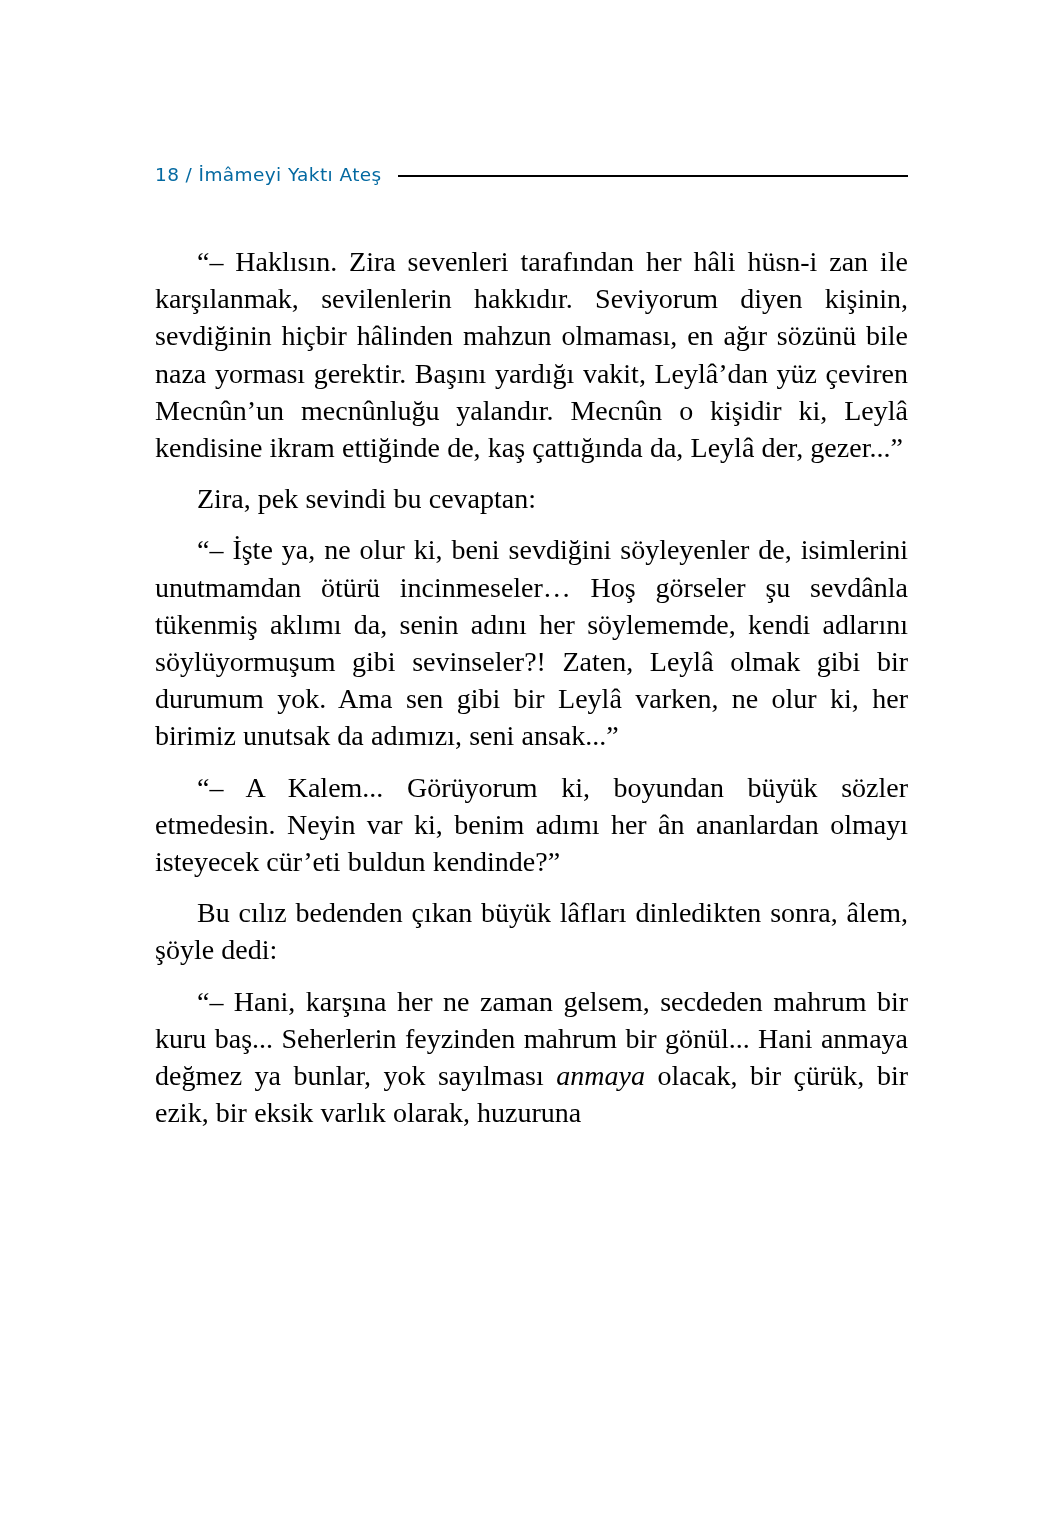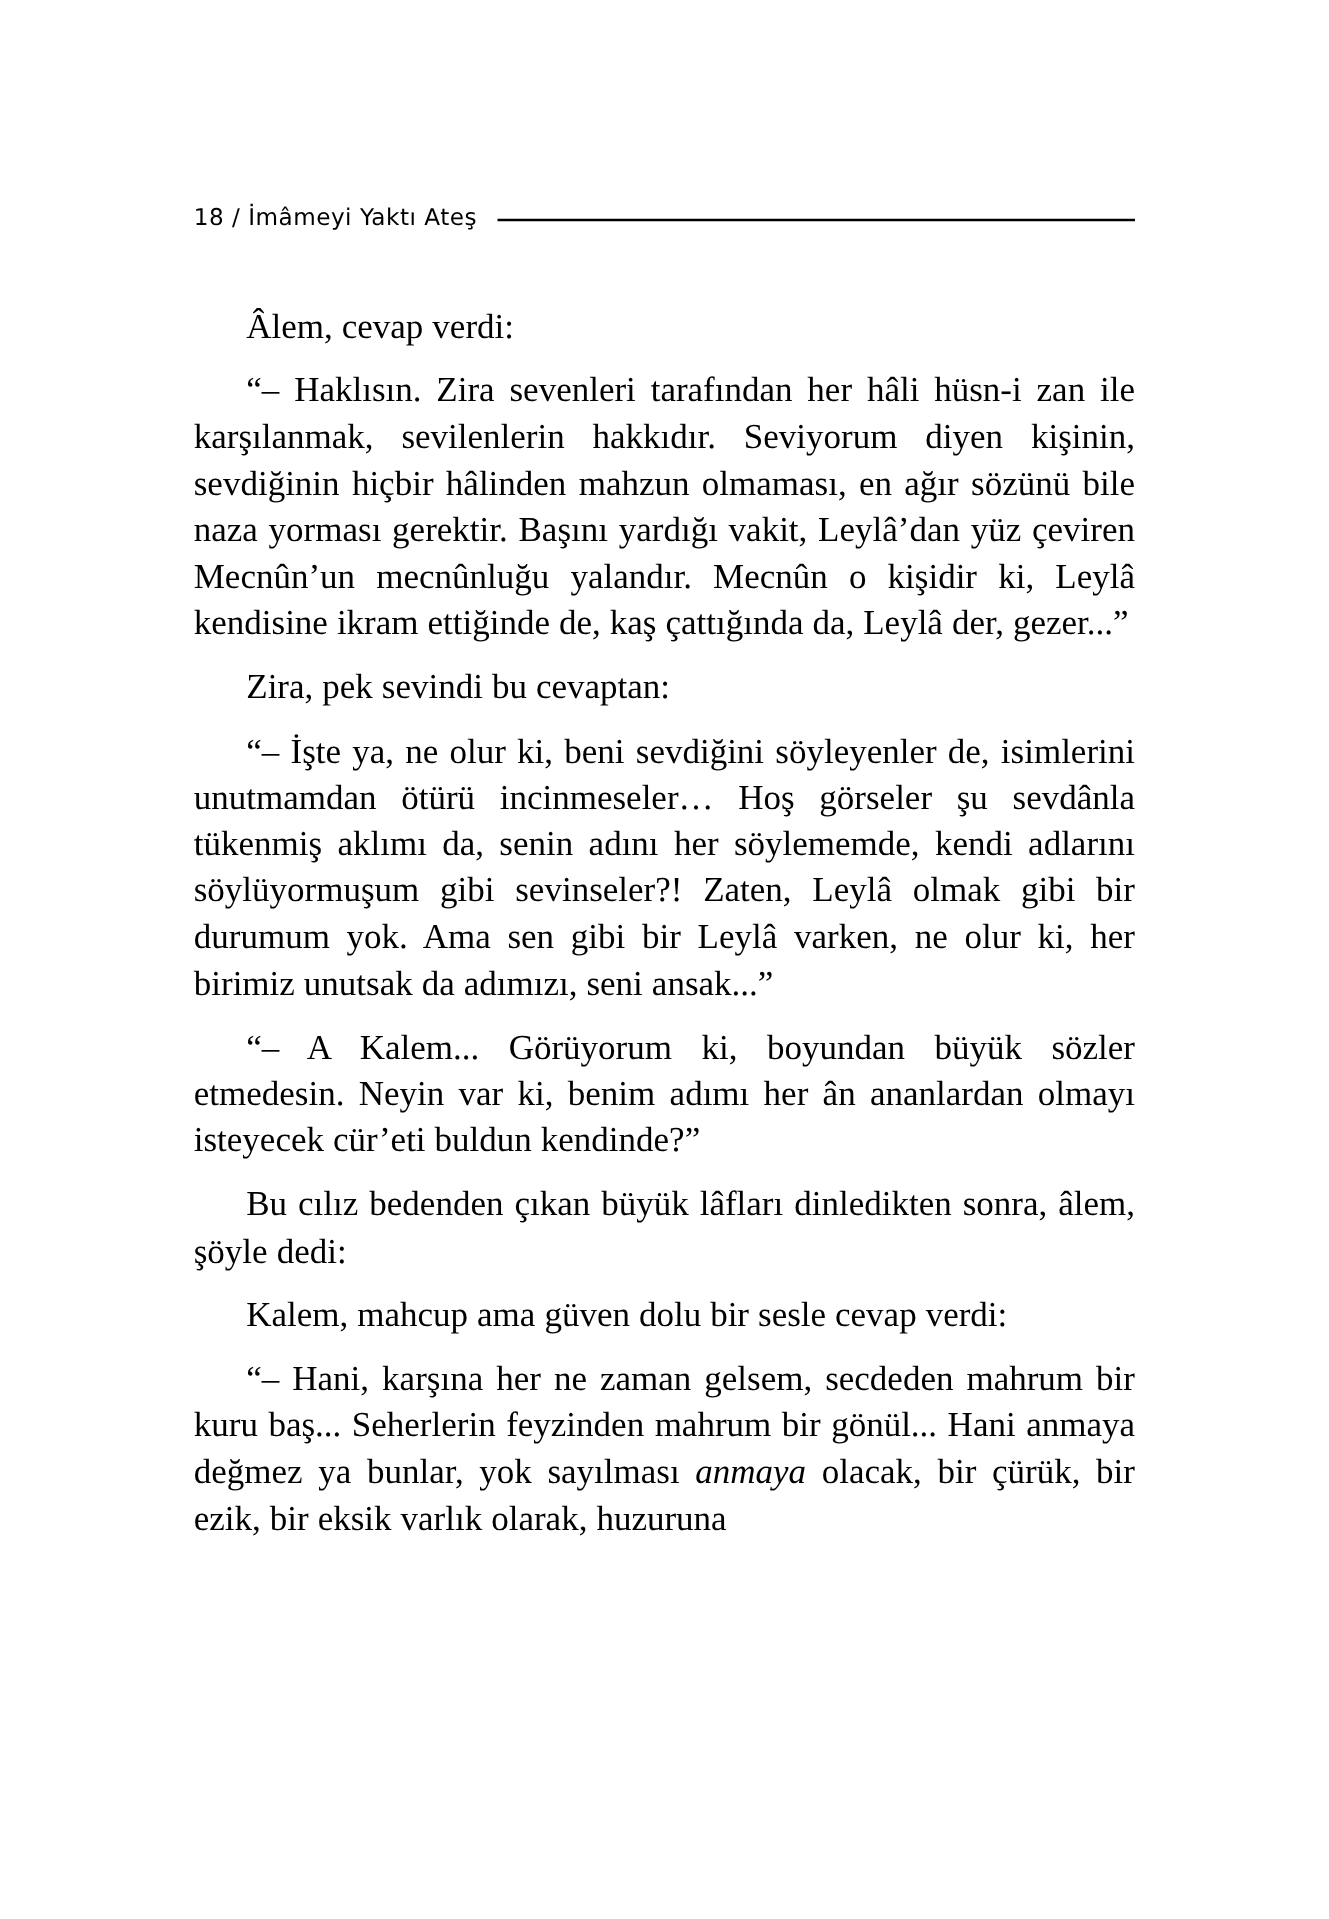--- a/index.html
+++ b/index.html
@@ -34,21 +34,21 @@
     height: 30px;
     display: flex;
     align-items: center;
     gap: 16px;
   }
   .header-title {
     font-family: "DejaVu Sans", sans-serif;
     font-size: 18.5px;
     line-height: 26px;
     letter-spacing: 0.4px;
-    color: #000000;
+    color: #0369a1;
     white-space: nowrap;
     flex: 0 0 auto;
   }
   .header-rule {
     flex: 1 1 auto;
     height: 0;
     border-top: 2.2px solid #000000;
     margin-top: 2px;
   }
 
@@ -87,31 +87,29 @@
 
 <div class="page">
 
   <div class="header">
     <span class="header-title">18 / İmâmeyi Yaktı Ateş</span>
     <span class="header-rule"></span>
   </div>
 
   <div class="textblock">
 
-    <p class="para short">Âlem, cevap verdi:</p>
 
     <p class="para">“– Haklısın. Zira sevenleri tarafından her hâli hüsn-i zan ile karşılanmak, sevilenlerin hakkıdır. Seviyorum diyen kişinin, sevdiğinin hiçbir hâlinden mahzun olmaması, en ağır sözünü bile naza yorması gerektir. Başını yardığı vakit, Leylâ’dan yüz çeviren Mecnûn’un mecnûnluğu yalandır. Mecnûn o kişidir ki, Leylâ kendisine ikram ettiğinde de, kaş çattığında da, Leylâ der, gezer...”</p>
 
     <p class="para short">Zira, pek sevindi bu cevaptan:</p>
 
     <p class="para">“– İşte ya, ne olur ki, beni sevdiğini söyleyenler de, isimlerini unutmamdan ötürü incinmeseler… Hoş görseler şu sevdânla tükenmiş aklımı da, senin adını her söylememde, kendi adlarını söylüyormuşum gibi sevinseler?! Zaten, Leylâ olmak gibi bir durumum yok. Ama sen gibi bir Leylâ varken, ne olur ki, her birimiz unutsak da adımızı, seni ansak...”</p>
 
     <p class="para">“– A Kalem... Görüyorum ki, boyundan büyük sözler etmedesin. Neyin var ki, benim adımı her ân ananlardan olmayı isteyecek cür’eti buldun kendinde?”</p>
 
     <p class="para">Bu cılız bedenden çıkan büyük lâfları dinledikten sonra, âlem, şöyle dedi:</p>
 
-    <p class="para short">Kalem, mahcup ama güven dolu bir sesle cevap verdi:</p>
 
     <p class="para"><span>“– Hani, karşına her ne zaman gelsem, secdeden mahrum bir kuru baş... Seherlerin feyzinden mahrum bir gönül... Hani anmaya değmez ya bunlar, yok sayılması </span><em>anmaya</em><span> olacak, bir çürük, bir ezik, bir eksik varlık olarak, huzuruna</span></p>
 
   </div>
 
 </div>
 
 </body></html>

